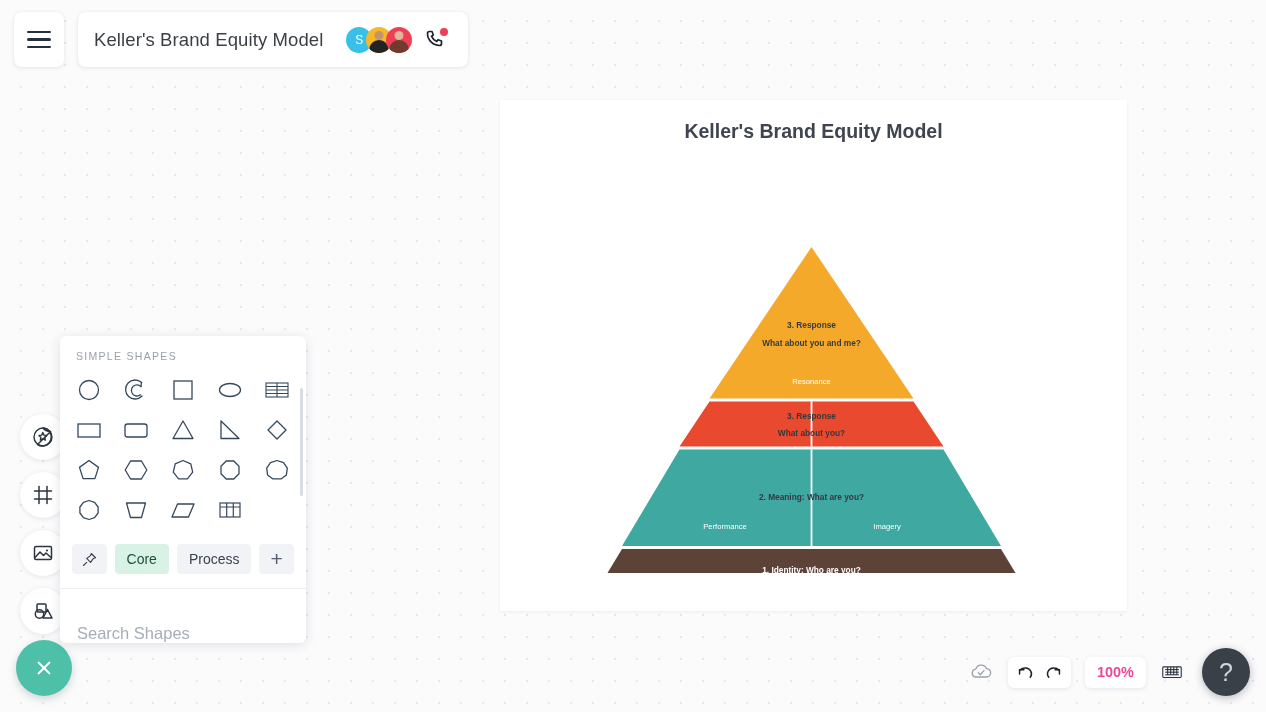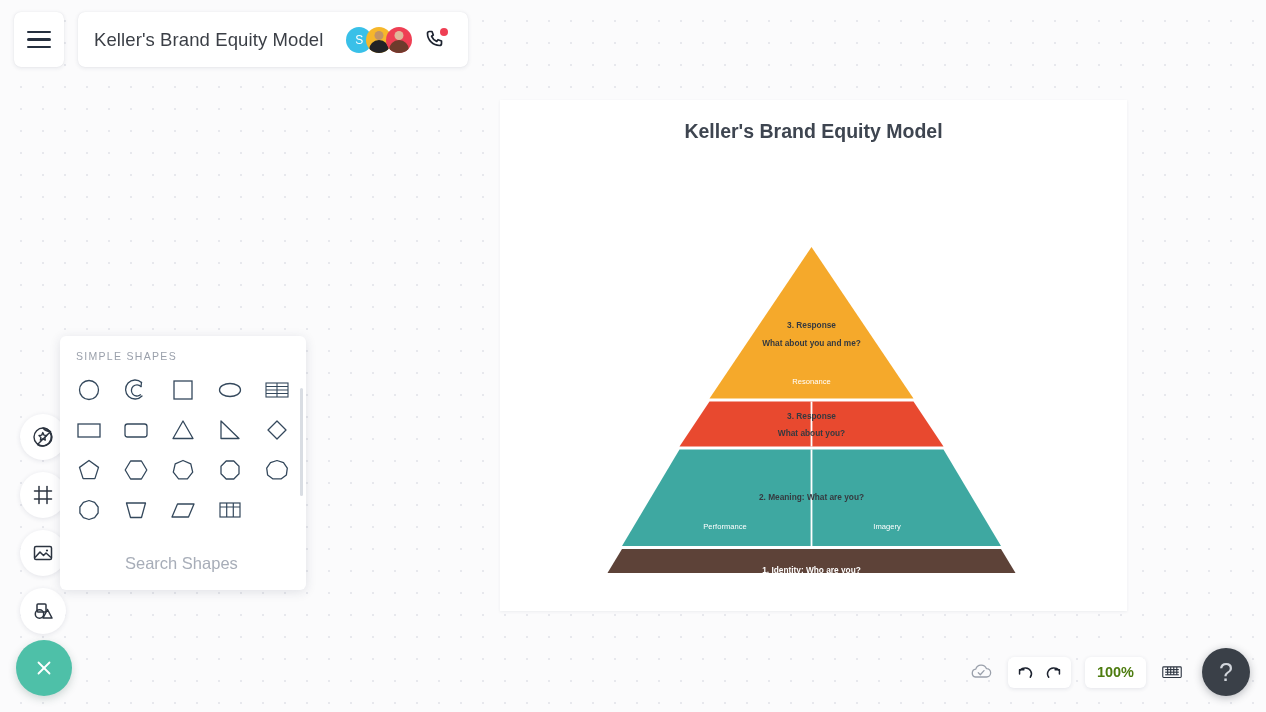--- a/index.html
+++ b/index.html
@@ -191,24 +191,23 @@
     padding: 0 12px;
     cursor: pointer;
     white-space: nowrap;
   }
   .tab-chip.pin { width: 36px; padding: 0; }
   .tab-chip.plus { width: 36px; padding: 0; font-size: 21px; color: #56606f; font-weight: 300; }
   .tab-chip.active { background: #d9f2e6; color: #1d4f3c; }
 
   .search-row {
     display: flex;
-    align-items: center;
+    align-items: flex-end;
     height: 54px;
     padding: 0 6px;
-    margin-left: 48px;
   }
   .search-input {
     border: none; outline: none;
     font-size: 16.5px;
     color: #9aa0ab;
     flex: 1;
     margin-left: 11px;
     font-family: "Liberation Sans", sans-serif;
     background: transparent;
   }
@@ -253,21 +252,21 @@
     padding: 0 8px; gap: 9px;
   }
   .zoom-chip {
     background: #fff;
     border-radius: 6px;
     box-shadow: 0 1px 4px rgba(40,50,80,0.11);
     height: 31px;
     display: flex; align-items: center; justify-content: center;
     padding: 0 12px;
     font-size: 14.5px; font-weight: bold;
-    color: #4d7c0f;
+    color: #ec4899;
     cursor: pointer;
   }
   .help-fab {
     width: 48px; height: 48px;
     border-radius: 50%;
     background: #3a4048;
     color: #d2d6dc;
     display: flex; align-items: center; justify-content: center;
     font-size: 25px;
     box-shadow: 0 2px 8px rgba(30,35,45,0.3);
@@ -463,20 +462,31 @@
             <line x1="4" y1="11" x2="24" y2="11"></line>
             <line x1="10.7" y1="7" x2="10.7" y2="21"></line>
             <line x1="17.3" y1="7" x2="17.3" y2="21"></line>
           </svg>
         </div>
         <div class="shape-cell"></div>
       </div>
       <div class="panel-scrollbar"></div>
     </div>
 
+    <div class="tab-row">
+      <div class="tab-chip pin">
+        <svg width="17" height="17" viewBox="0 0 24 24" fill="none" stroke="#3b4250" stroke-width="1.6" stroke-linecap="round" stroke-linejoin="round">
+          <path d="M14.5 3.5 L20.5 9.5 L17.5 10.5 L13.5 16 L8 10.5 L13.5 6.5 Z"></path>
+          <line x1="8" y1="16" x2="3.5" y2="20.5"></line>
+        </svg>
+      </div>
+      <div class="tab-chip active">Core</div>
+      <div class="tab-chip">Process</div>
+      <div class="tab-chip plus">+</div>
+    </div>
 
     <div class="search-row">
       <svg width="20" height="20" viewBox="0 0 24 24" fill="none" stroke="#a7adb8" stroke-width="1.7" stroke-linecap="round">
         <circle cx="10.5" cy="10.5" r="6.6"></circle>
         <line x1="15.4" y1="15.4" x2="20.5" y2="20.5"></line>
       </svg>
       <input class="search-input" type="text" placeholder="Search Shapes" style="">
       <div class="kebab">
         
         

